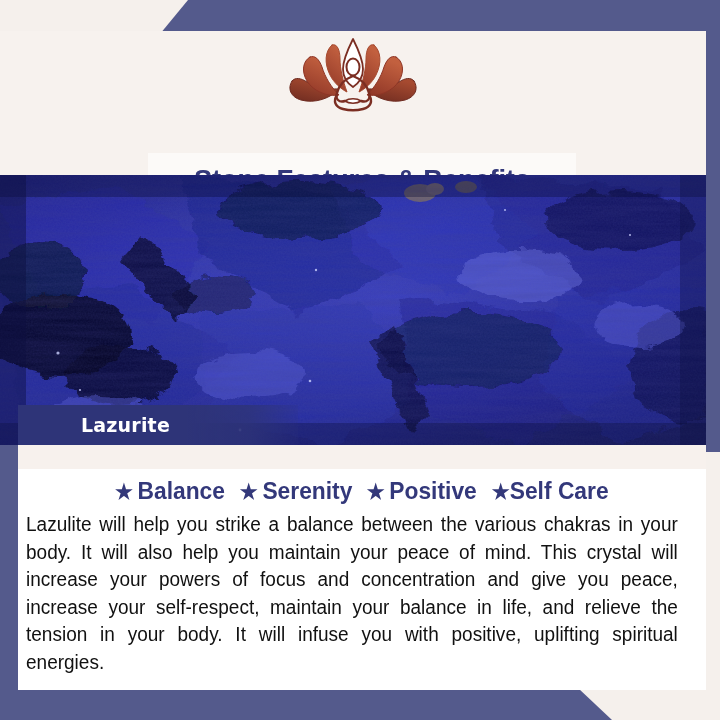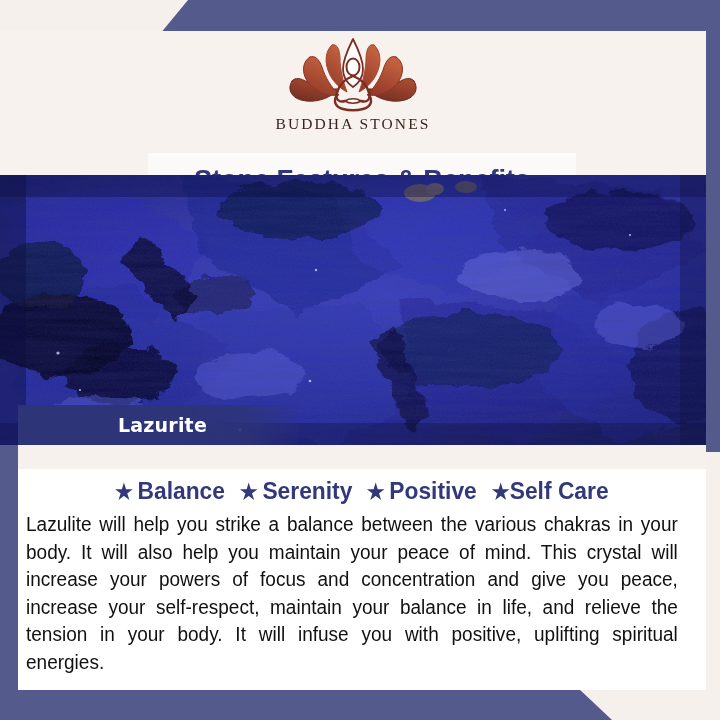--- a/index.html
+++ b/index.html
@@ -73,21 +73,21 @@
   }
   .photo svg { display:block; width:706px; height:270px; }
 
   
   .stone-banner {
     position:absolute; left:18px; top:405px; width:280px; height:40px;
     background:linear-gradient(to right,#2e3478 0%,#2e3478 60%,rgba(46,52,120,0.82) 82%,rgba(46,52,120,0.15) 100%);
     display:flex; align-items:center;
   }
   .stone-banner-label {
-    margin-left:100px;
+    margin-left:63px;
     color:#ffffff; font-size:19px; font-weight:bold;
     font-family:"DejaVu Sans", sans-serif; letter-spacing:0.2px;
   }
 
   
   .content {
     position:absolute; top:445px; left:18px; width:688px; height:245px;
     background:#ffffff;
   }
   .content-topfade {
@@ -161,21 +161,20 @@
           <ellipse cx="76" cy="30" rx="6.5" ry="8.5" fill="#ffffff" stroke="#7b2e22" stroke-width="2"></ellipse>
 
           <path d="M76 39 C68 42 62 48 60 56 C58 62 62 66 68 64" stroke="#7b2e22" stroke-width="2.4"></path>
           <path d="M76 39 C84 42 90 48 92 56 C94 62 90 66 84 64" stroke="#7b2e22" stroke-width="2.4"></path>
 
           <path d="M60 58 C56 64 58 70 66 72 C72 73.5 80 73.5 86 72 C94 70 96 64 92 58" stroke="#7b2e22" stroke-width="2.4"></path>
 
           <path d="M68 64 C72 61 80 61 84 64 C80 67 72 67 68 64 Z" fill="#ffffff" stroke="#7b2e22" stroke-width="1.6"></path>
         </g>
       </svg>
-      <div class="logo-text">BUDDHA STONES</div>
     </div>
 
     <div class="title-plate">
       <div class="title-text">Stone Features &amp; Benefits</div>
     </div>
   </div>
 
   <div class="photo">
     <svg viewBox="0 0 706 270" preserveAspectRatio="none">
       <defs>

